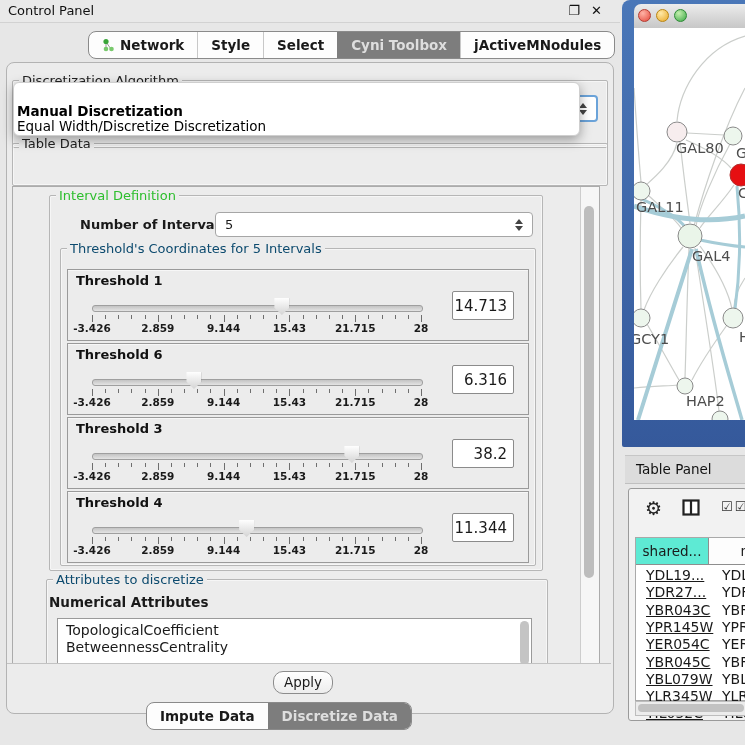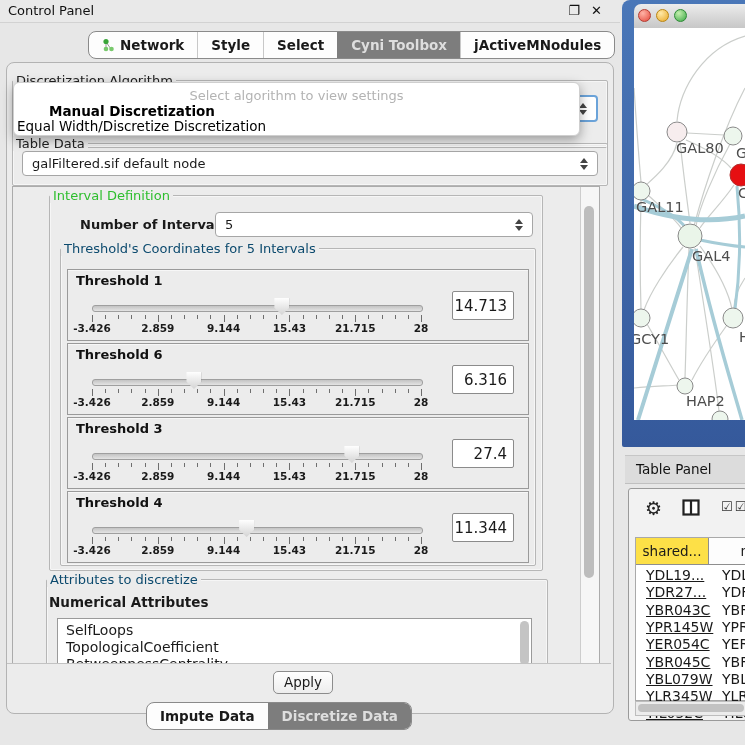--- a/index.html
+++ b/index.html
@@ -11,21 +11,21 @@
   .titlebar .t{position:absolute;left:8px;top:3px;font-size:13px;color:#111;}
   .win-btn{position:absolute;top:3px;font-size:13px;color:#111;cursor:default;}
   .outer-panel{left:6px;top:62px;width:606px;height:650px;background:#ececec;border:1px solid #b3b3b3;border-radius:8px;}
   
   .tabbar{display:inline-flex;align-items:stretch;background:#fdfdfd;border:1px solid #8a8a8a;border-radius:8px;height:26px;overflow:hidden;}
   .tabbar .tab{display:flex;align-items:center;gap:5px;padding:0 13px;font-size:13.5px;font-weight:600;color:#1a1a1a;border-left:1px solid #c8c8c8;white-space:nowrap;cursor:default;}
   .tabbar .tab:first-child{border-left:none;}
   .tabbar .tab.sel{background:#7d7d7d;color:#dedede;border-left-color:#7d7d7d;}
   
   .group{border:1px solid #b6b6b6;border-radius:2px;box-shadow:inset 0 0 0 1px rgba(255,255,255,.55);}
-  .gtitle{position:absolute;top:-8px;left:0;background:#ececec;padding:0 3px;font-size:13px;line-height:15px;white-space:nowrap;}
+  .gtitle{position:absolute;top:-8px;left:6px;background:#ececec;padding:0 3px;font-size:13px;line-height:15px;white-space:nowrap;}
   .gtitle.green{color:#2dbe2d;}
   .gtitle.blue{color:#0c4a6e;}
   
   .combo{background:#fff;border:1px solid #a6a6a6;border-radius:4px;font-size:13px;line-height:23px;padding-left:9px;box-sizing:border-box;}
   .combo.focus{border:2px solid #6ba3d9;line-height:21px;}
   .stepper{position:absolute;right:8px;top:50%;width:9px;height:12px;margin-top:-6px;}
   .stepper:before,.stepper:after{content:"";position:absolute;left:0;border-left:4.5px solid transparent;border-right:4.5px solid transparent;}
   .stepper:before{top:0;border-bottom:5px solid #444;}
   .stepper:after{bottom:0;border-top:5px solid #444;}
   
@@ -111,24 +111,20 @@
 
   <div class="abs group" style="left:12px;top:80px;width:594px;height:66px;">
     <span class="gtitle" style="color:#222;">Discretization Algorithm</span>
   </div>
   <div class="abs combo focus" style="left:22px;top:95px;width:576px;height:27px;">
     <span class="stepper"></span>
   </div>
 
   <div class="abs group" style="left:12px;top:143px;width:594px;height:41px;">
     <span class="gtitle" style="color:#222;">Table Data</span>
-  </div>
-  <div class="abs combo" style="left:22px;top:151px;width:576px;height:25px;">
-    <span>galFiltered.sif default node</span>
-    <span class="stepper"></span>
   </div>
 
   <div class="abs scrollpanel">
 
     <div class="group" style="position:absolute;left:36px;top:8px;width:492px;height:374px;">
       <span class="gtitle green">Interval Definition</span>
       <span style="position:absolute;left:30px;top:21px;font-size:13px;font-weight:700;">Number of Intervals</span>
       <div class="combo" style="position:absolute;left:165px;top:16px;width:318px;height:25px;">
         <span>5</span>
         <span class="stepper"></span>
@@ -241,21 +237,21 @@
               <div class="tick" style="left: 326.68px; top: 45px; height: 4px;"></div>
               <div class="tick" style="left: 339.84px; top: 45px; height: 4px;"></div>
               <div class="tick" style="left: 353px; top: 45px; height: 7px;"></div>
               <div class="ticklab" style="left: 24px;">-3.426</div>
               <div class="ticklab" style="left: 89.8px;">2.859</div>
               <div class="ticklab" style="left: 155.6px;">9.144</div>
               <div class="ticklab" style="left: 221.4px;">15.43</div>
               <div class="ticklab" style="left: 287.2px;">21.715</div>
               <div class="ticklab" style="left: 353px;">28</div>
               <div class="thumb" style="left: 276.404px;"></div>
-              <div class="valbox">27.4</div>
+              <div class="valbox">38.2</div>
             </div>
             <div class="tpanel" style="left: 6px; top: 242px;">
               <div class="tlabel">Threshold 4</div>
               <div class="track"></div>
               <div class="tick" style="left: 24px; top: 45px; height: 7px;"></div>
               <div class="tick" style="left: 37.16px; top: 45px; height: 4px;"></div>
               <div class="tick" style="left: 50.32px; top: 45px; height: 4px;"></div>
               <div class="tick" style="left: 63.48px; top: 45px; height: 4px;"></div>
               <div class="tick" style="left: 76.64px; top: 45px; height: 4px;"></div>
               <div class="tick" style="left: 89.8px; top: 45px; height: 7px;"></div>
@@ -290,50 +286,48 @@
             </div>
           </div>
       </div>
     </div>
 
     <div class="group" style="position:absolute;left:33px;top:392px;width:500px;height:120px;background:#ececec;">
       <span class="gtitle blue">Attributes to discretize</span>
       <span style="position:absolute;left:2px;top:14px;font-size:13.5px;font-weight:700;">Numerical Attributes</span>
       <div class="listbox" style="left:10px;top:38px;width:473px;height:70px;">
         <div id="attrList" style="padding-top:3px;">
-            <div class="li">SelfLoops</div>
             <div class="li">TopologicalCoefficient</div>
             <div class="li">BetweennessCentrality</div>
           </div>
         <div class="vthumb" style="right:2px;top:2px;width:9px;height:44px;background:#c4c4c4;"></div>
       </div>
     </div>
 
     <div class="vtrack" style="right:0;top:0;width:18px;height:477px;">
       <div class="vthumb" style="left:3px;top:19px;width:10px;height:372px;"></div>
     </div>
   </div>
 
   <div class="abs applybar"></div>
-  <div class="abs btn" style="left:273px;top:671px;width:58px;height:21px;line-height:21px;">Apply</div>
+  <div class="abs btn" style="left:273px;top:671px;width:58px;height:21px;line-height:21px;border-radius:10px;">Apply</div>
 
   <div class="abs" style="left:146px;top:702px;">
     <div class="tabbar" id="bottomTabs">
         <div class="tab">
           <span>Impute Data</span>
         </div>
         <div class="tab sel">
           <span>Discretize Data</span>
         </div>
       </div>
   </div>
 
   <div class="abs popup">
-    <div class="hint">Select algorithm to view settings</div>
-    <div class="opt b" style="top:20px;margin-left:32px;">Manual Discretization</div>
+    <div class="opt b" style="top:20px;">Manual Discretization</div>
     <div class="opt" style="top:35px;">Equal Width/Discretize Discretization</div>
   </div>
 
   <div class="abs netwin">
     <div class="mtitle">
       <span class="light" style="left:4px;background:radial-gradient(circle at 35% 30%,#ffb3a6,#e4493c);border:1px solid #b33b31;box-sizing:border-box;"></span>
       <span class="light" style="left:22px;background:radial-gradient(circle at 35% 30%,#ffe9a8,#e9a826);border:1px solid #ba8511;box-sizing:border-box;"></span>
       <span class="light" style="left:40px;background:radial-gradient(circle at 35% 30%,#c4efae,#3aa845);border:1px solid #2c8a35;box-sizing:border-box;"></span>
     </div>
     <div class="canvas">
@@ -390,21 +384,21 @@
   <div class="abs tpanelbox">
     <div class="tp-toolbar">
       <span style="position:absolute;left:16px;top:8px;font-size:19px;color:#222;">⚙</span>
       <svg style="position:absolute;left:53px;top:10px;" width="18" height="17">
         <rect x="1.5" y="1.5" width="15" height="14" fill="#fff" stroke="#222" stroke-width="2.2"></rect>
         <line x1="9" y1="1" x2="9" y2="16" stroke="#222" stroke-width="2.2"></line>
       </svg>
       <span style="position:absolute;left:92px;top:10px;font-size:13px;letter-spacing:2px;color:#333;">☑☑</span>
     </div>
     <div class="tp-white">
-      <div class="hcell" style="left:0;width:72px;background:#fde047;">shared...</div>
+      <div class="hcell" style="left:0;width:72px;background:#5eead4;">shared...</div>
       <div class="hcell" style="left:73px;width:80px;background:#fdfdfd;">na</div>
       <div id="tRows" style="position:absolute;left:0;top:29px;width:100%;">
           <div class="trow" style="top: 0px;">
             <span class="c1">YDL19...</span>
             <span class="c2">YDL1</span>
           </div>
           <div class="trow" style="top: 17.3px;">
             <span class="c1">YDR27...</span>
             <span class="c2">YDR2</span>
           </div>

